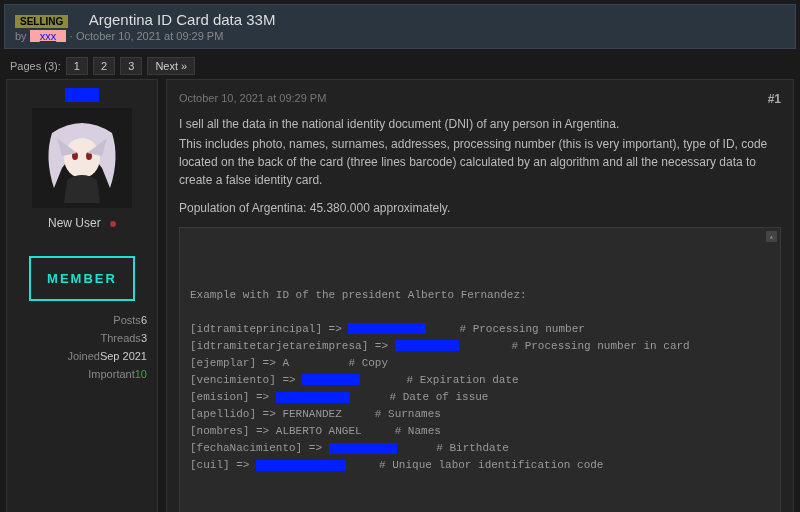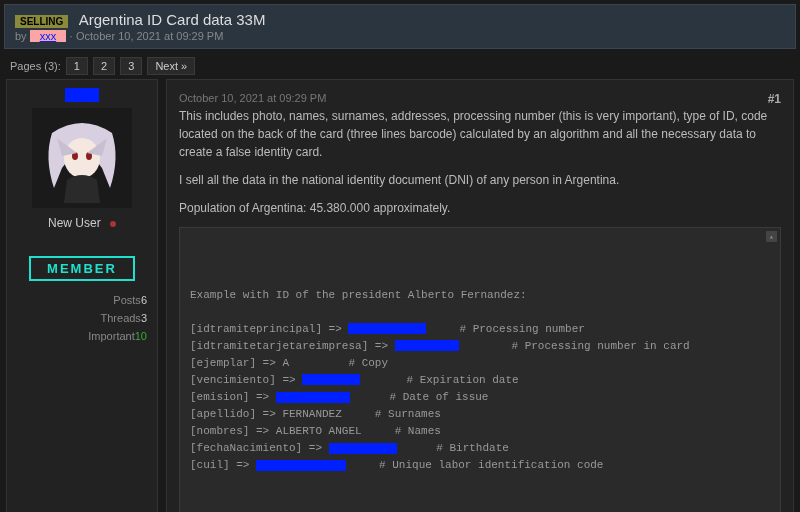--- a/index.html
+++ b/index.html
@@ -17,21 +17,21 @@
       border: 1px solid #3a4550;
       padding: 6px 10px;
       margin: 4px;
     }
     .tag-selling {
       background: #8a8a3a;
       color: #000;
       font-size: 10px;
       font-weight: bold;
       padding: 1px 5px;
-      margin-right: 7px;
+      margin-right: 17px;
     }
     .title {
       color: #ddd;
       font-size: 15px;
       display: inline;
     }
     .byline {
       color: #888;
       font-size: 11px;
       margin-top: 2px;
@@ -89,21 +89,21 @@
       background: #aa3333;
       border-radius: 50%;
       margin-left: 6px;
     }
     .member-badge {
       border: 2px solid #20e0d0;
       color: #20e0d0;
       font-family: 'Arial Black', sans-serif;
       font-weight: bold;
       letter-spacing: 2px;
-      padding: 3px 16px;
+      padding: 13px 16px;
       margin: 6px auto 10px;
       display: inline-block;
       font-size: 13px;
     }
     .stats { text-align: left; font-size: 11px; color: #888; }
     .stat-row { display: flex; justify-content: flex-end; padding: 3px 2px; }
     .stat-val { color: #ccc; }
     .stat-val.green { color: #3aaa3a; }
     .content {
       flex: 1;
@@ -185,32 +185,36 @@
     <div class="stats">
       <div class="stat-row">
           <span>Posts</span>
           <span class="stat-val">6</span>
         </div>
       <div class="stat-row">
           <span>Threads</span>
           <span class="stat-val">3</span>
         </div>
       <div class="stat-row">
+          <span>Joined</span>
+          <span class="stat-val">Sep 2021</span>
+        </div>
+      <div class="stat-row">
           <span>Important</span>
           <span class="stat-val green">10</span>
         </div>
     </div>
   </div>
 
   <div class="content">
     <div class="post-meta">October 10, 2021 at 09:29 PM</div>
     <div class="post-num">#1</div>
     <div class="body">
+      <p>I sell all the data in the national identity document (DNI) of any person in Argentina.</p>
       <p style="margin-top:-8px">This includes photo, names, surnames, addresses, processing number (this is very important), type of ID, code located on the back of the card (three lines barcode) calculated by an algorithm and all the necessary data to create a false identity card.</p>
-      <p>I sell all the data in the national identity document (DNI) of any person in Argentina.</p>
       <p>Population of Argentina: 45.380.000 approximately.</p>
       <div class="codebox">
         <div class="scroll-ind">▴</div>
         <div id="code-content">Example with ID of the president Alberto Fernandez:
 
 [idtramiteprincipal] =&gt; <span class="redact" style="width:78px"></span>     # Processing number
 [idtramitetarjetareimpresa] =&gt; <span class="redact" style="width:64px"></span>        # Processing number in card
 [ejemplar] =&gt; A         # Copy
 [vencimiento] =&gt; <span class="redact" style="width:58px"></span>       # Expiration date
 [emision] =&gt; <span class="redact" style="width:74px"></span>      # Date of issue

